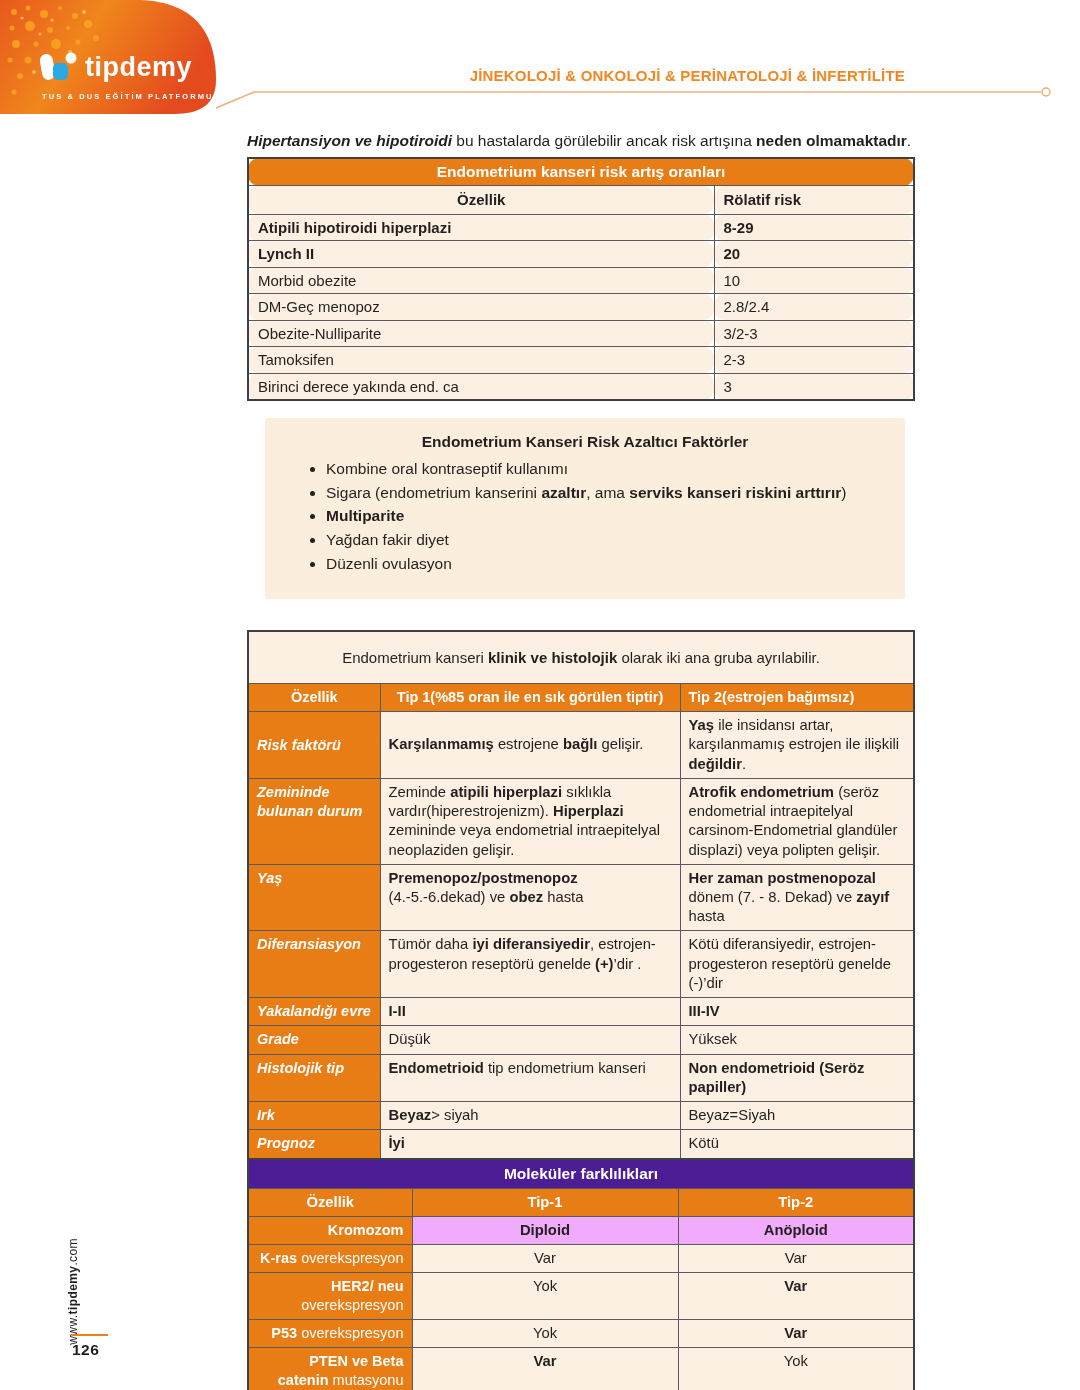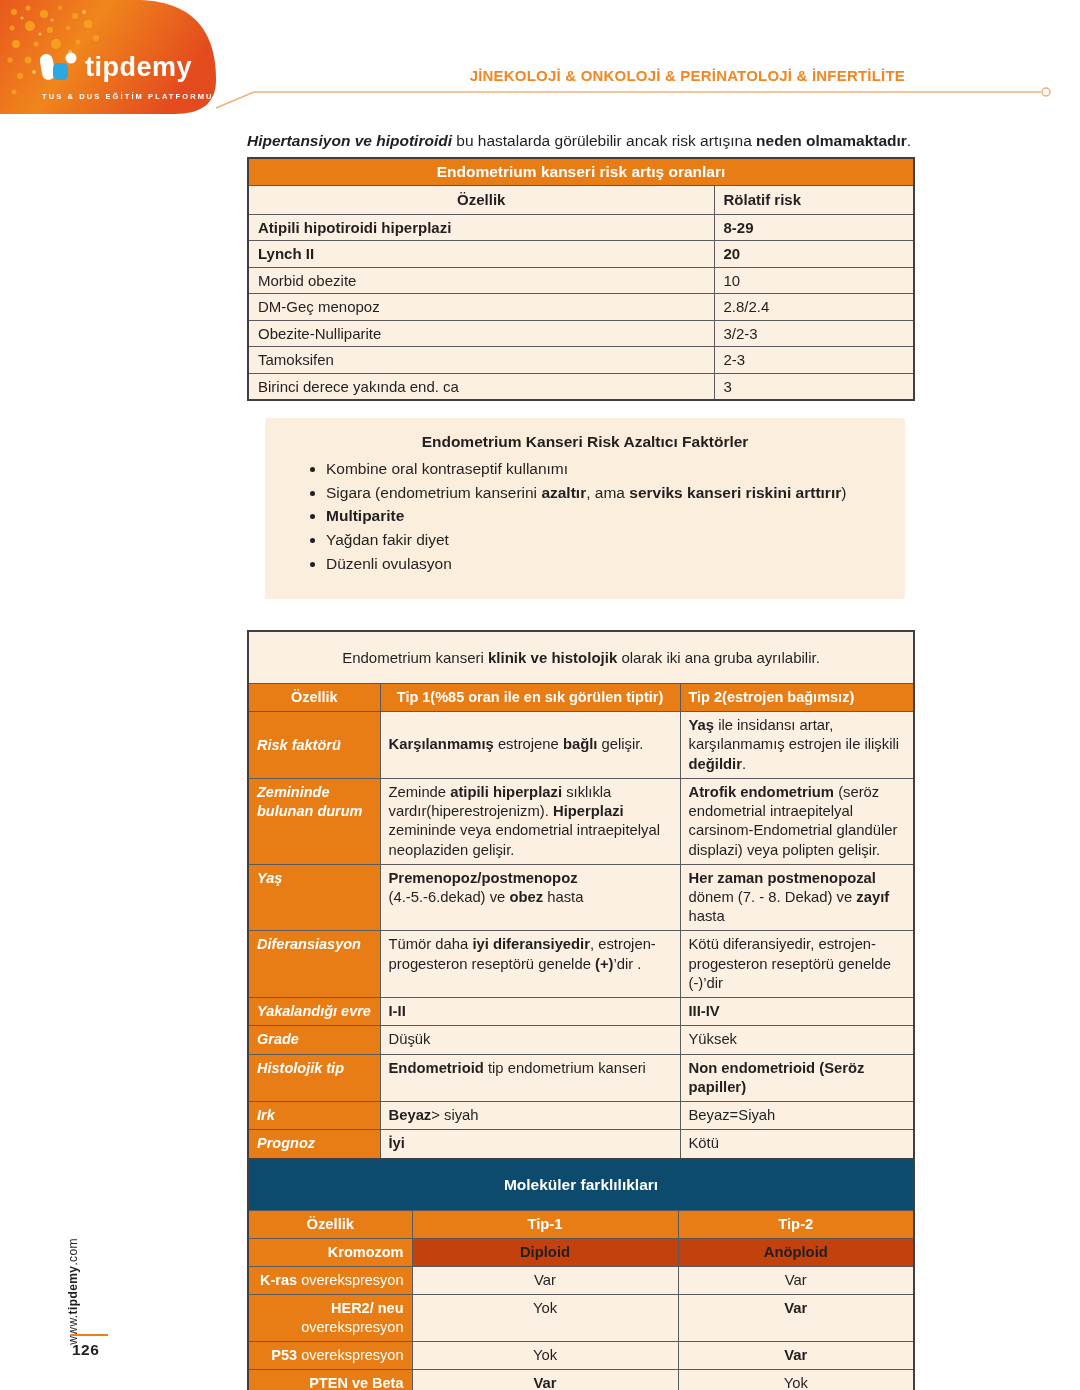--- a/index.html
+++ b/index.html
@@ -16,44 +16,44 @@
 
   
   .content{position:absolute;left:247px;top:131px;width:666px;}
   p.intro{margin:0;font-size:15.5px;line-height:1.35;}
 
   table{border-collapse:collapse;table-layout:fixed;width:666px;}
   td{border:1px solid #5a5a5e;line-height:1.3;word-wrap:break-word;}
 
   
   .t1{margin-top:5px;border:2px solid #3f3f42;}
-  .t1 td{background:#fbf0e1;font-size:15px;padding:3px 9px;}
+  .t1 td{background:#fbf0e1;font-size:15px;padding:3px 9px;border-radius:11px;}
   .t1 tr.title td{background:#e87d15;color:#fff;font-weight:bold;text-align:center;font-size:15.5px;padding:3px;}
   .t1 tr.head td{font-weight:bold;padding:4px 9px;}
   .t1 tr.head td:first-child{text-align:center;}
   .t1 tr.bold td{font-weight:bold;}
 
   
   .t2wrap{margin-top:31px;}
   .t2,.t3{border:2px solid #3f3f42;font-size:14.8px;}
   .t2 td,.t3 td{background:#fbf0e1;padding:4px 8px;vertical-align:top;}
   .t2 tr.caption td{text-align:center;padding:16px;font-size:15px;}
   .t2 tr.head td{background:#e87d15;color:#fff;font-weight:bold;font-size:14.5px;}
   .t2 tr.head td:first-child{text-align:center;}
   .t2 tr.head td.c{text-align:center;}
   .t2 td.lbl{background:#e87d15;color:#fff;font-weight:bold;font-size:14.5px;font-style:italic;}
   .t2 tr.vm td{vertical-align:middle;}
 
   
   .t3{margin-top:-2px;}
-  .t3 tr.banner td{background:#0c4a6e;color:#fff;font-weight:bold;text-align:center;font-size:15.5px;padding:15px;}
+  .t3 tr.banner td{background:#4c1d95;color:#fff;font-weight:bold;text-align:center;font-size:15.5px;padding:4px;}
   .t3 tr.head td{background:#e87d15;color:#fff;font-weight:bold;text-align:center;font-size:14.8px;}
   .t3 td.lbl{background:#e87d15;color:#fff;font-size:14.5px;text-align:right;}
   .t3 td.val{text-align:center;}
-  .t3 tr.peach td.val{background:#c2410c;font-weight:bold;}
+  .t3 tr.peach td.val{background:#f0abfc;font-weight:bold;}
 
   
   .riskbox{margin:17px 0 0 18px;width:640px;box-sizing:border-box;background:#fbeedd;padding:15px 26px 17px 26px;border-radius:2px;}
   .riskbox .bx-title{font-weight:bold;font-size:15.5px;margin:0 0 3px 0;text-align:center;}
   .riskbox ul{margin:8px;padding-left:27px;}
   .riskbox li{font-size:15.5px;margin:3.5px 0;line-height:1.3;}
 
   
   .v-url{position:absolute;left:66px;top:1238px;writing-mode:vertical-rl;transform:rotate(180deg);font-size:12px;letter-spacing:0.4px;color:#231f20;}
   .f-rule{position:absolute;left:72px;top:1334px;width:36px;border-top:2.5px solid #f07f1a;}

